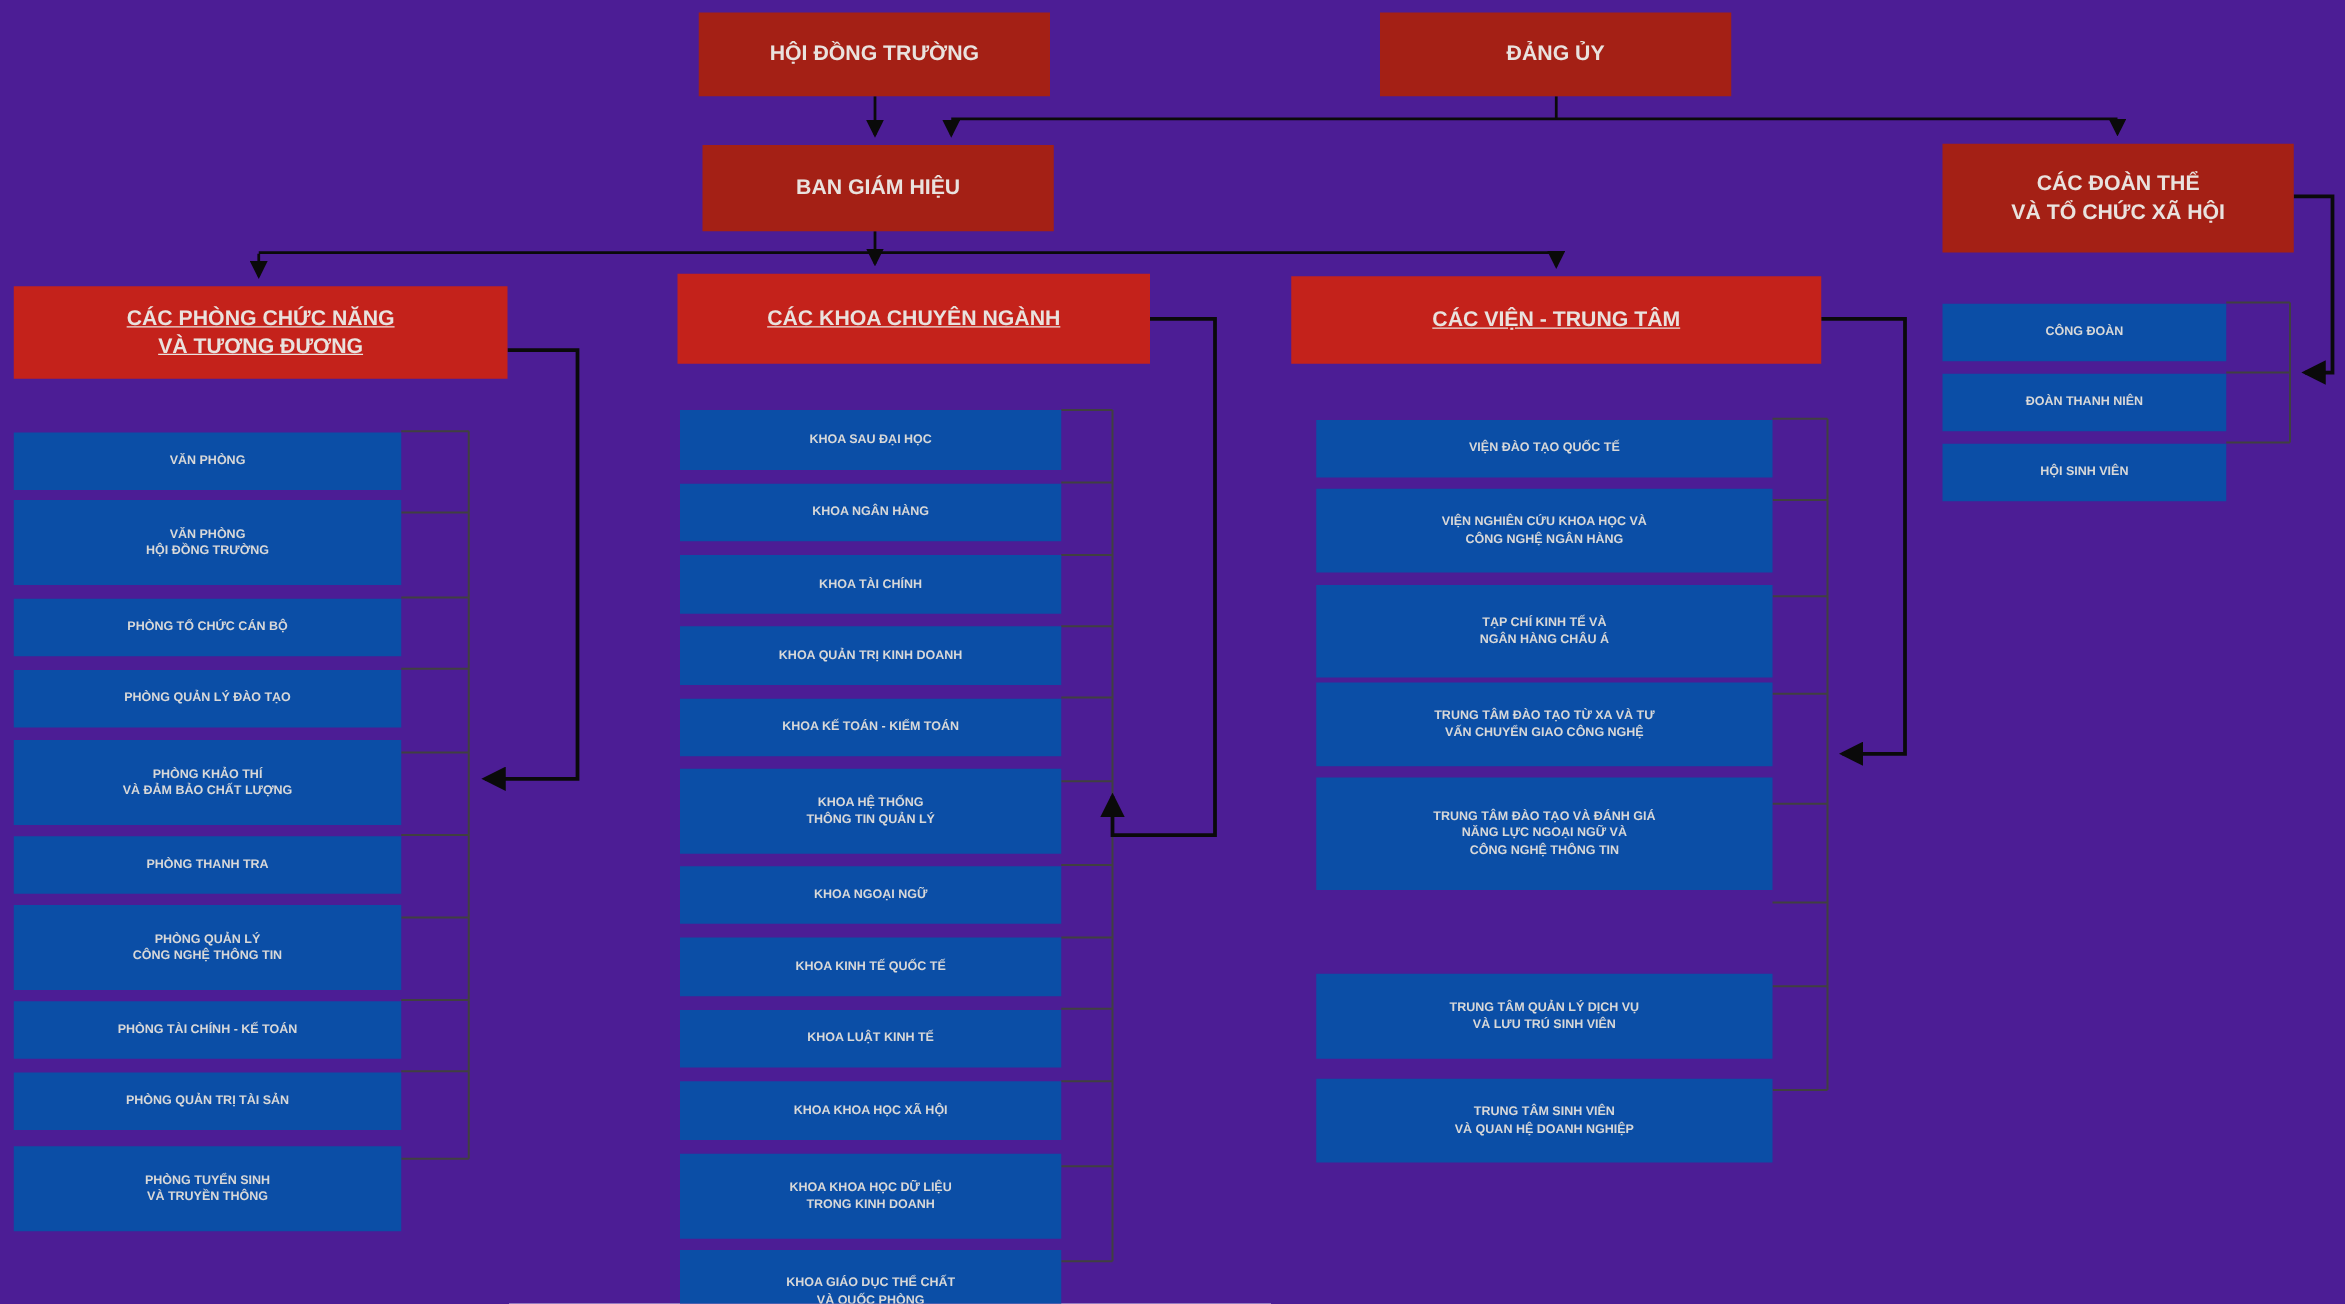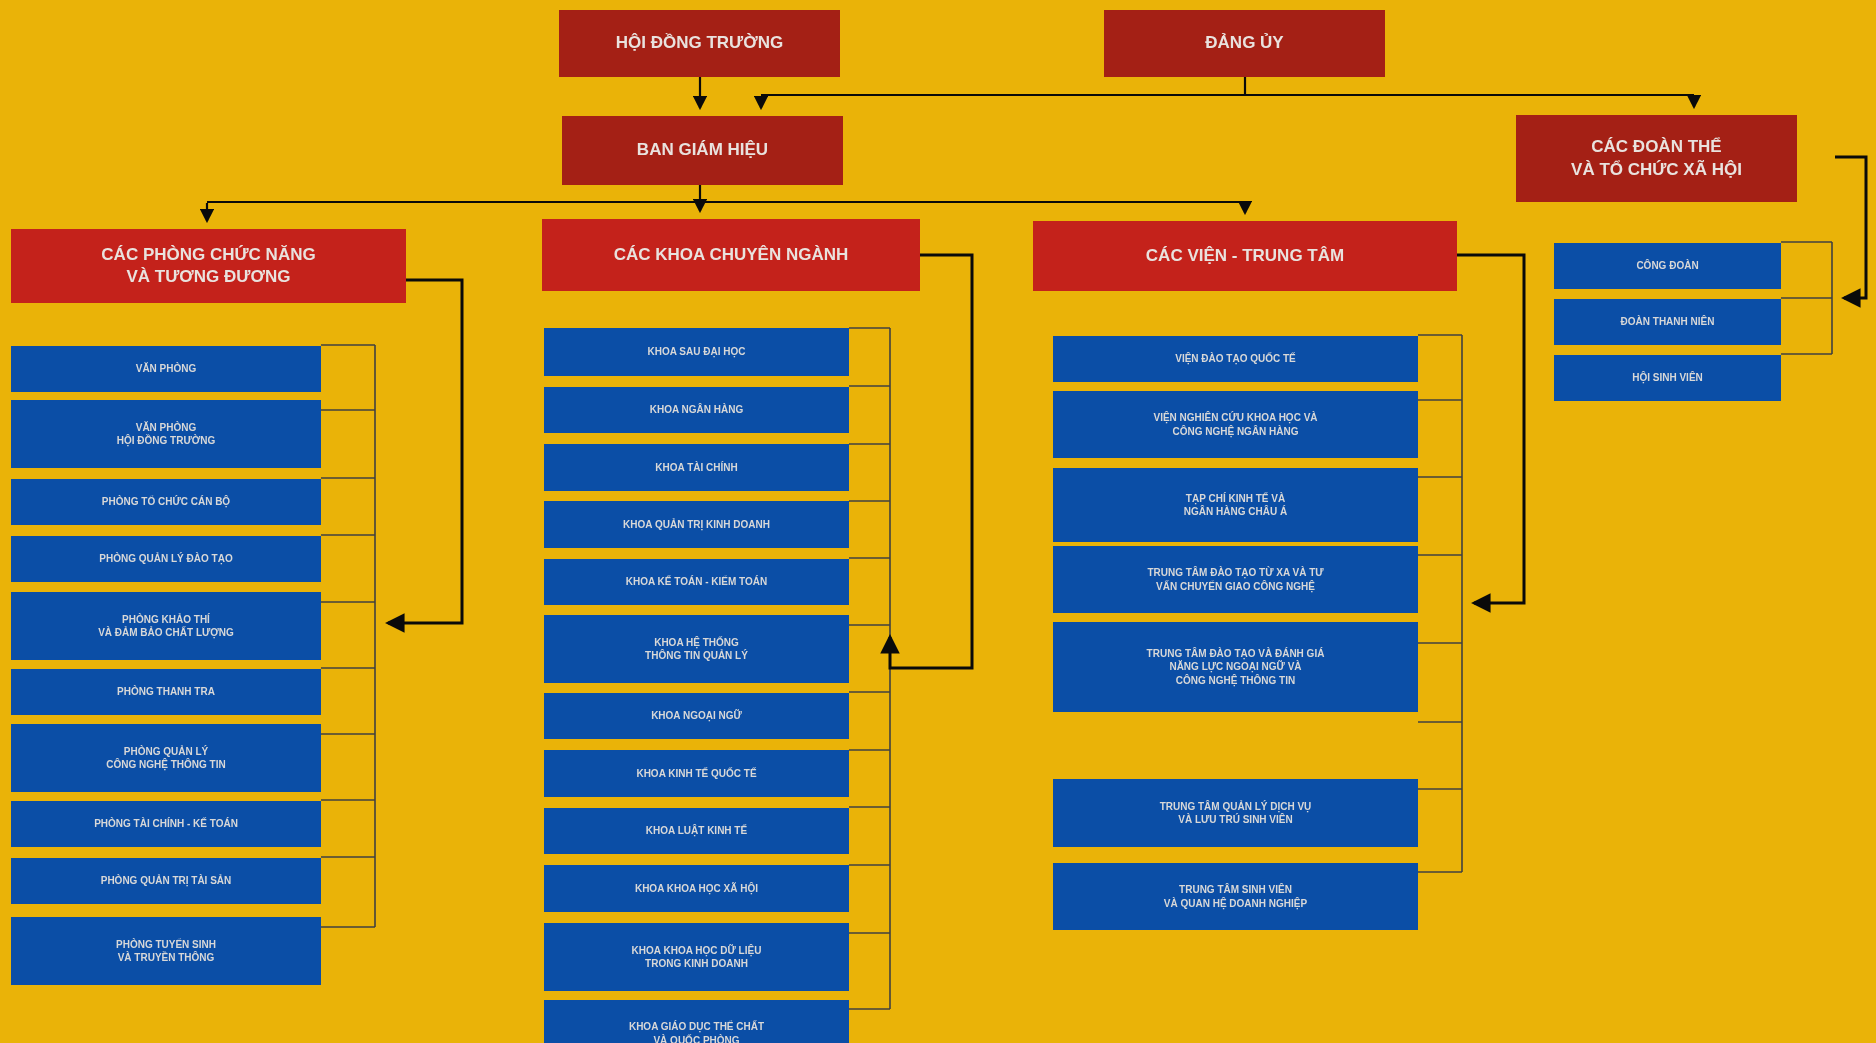--- a/index.html
+++ b/index.html
@@ -1,27 +1,27 @@
 <!DOCTYPE html>
 <html><head>
 <meta charset="utf-8">
 <style>
   html,body{margin:0;padding:0;background:#ffffff;}
   #canvas{
-    position:relative;width:1876px;height:1043px;background:#eab308;
+    position:relative;width:1876px;height:1043px;background:#4c1d95;
     font-family:"Liberation Sans","DejaVu Sans",sans-serif;overflow:hidden;
   }
   #wires{position:absolute;left:0;top:0;z-index:1;}
   .box{
     position:absolute;z-index:2;display:flex;align-items:center;justify-content:center;
     text-align:center;font-weight:bold;white-space:pre-line;line-height:1.32;
     box-sizing:border-box;padding:2px 6px;
   }
   .dark-red{background:#A42015;color:#E9E2DE;font-size:17px;}
-  .red{background:#C4221B;color:#E9E2DE;font-size:17px;}
+  .red{background:#C4221B;color:#E9E2DE;font-size:17px;text-decoration:underline;}
   .blue{background:#0B4EA6;color:#D8D8D8;font-size:10px;margin-top:24px;}
   .hdr{font-size:17px;}
 </style>
 </head>
 <body>
 
 <div id="canvas">
 
   <svg id="wires" width="1876" height="1043" viewBox="0 0 1876 1043">
     <defs>
@@ -91,21 +91,21 @@
       <path d="M406 280 H462 V623 H388" marker-end="url(#arr)"></path>
       <path d="M920 255 H972 V668 H890 V637" marker-end="url(#arr)"></path>
       <path d="M1457 255 H1524 V603 H1474" marker-end="url(#arr)"></path>
       <path d="M1835 157 H1866 V298 H1844" marker-end="url(#arr)"></path>
     </g>
   </svg>
 
   <div class="box dark-red" style="left:559px;top:10px;width:281px;height:67px">HỘI ĐỒNG TRƯỜNG</div>
   <div class="box dark-red" style="left:1104px;top:10px;width:281px;height:67px">ĐẢNG ỦY</div>
   <div class="box dark-red" style="left:562px;top:116px;width:281px;height:69px">BAN GIÁM HIỆU</div>
-  <div class="box dark-red" style="left:1516px;top:115px;width:281px;height:87px">CÁC ĐOÀN THỂ
+  <div class="box dark-red" style="left:1554px;top:115px;width:281px;height:87px">CÁC ĐOÀN THỂ
 VÀ TỔ CHỨC XÃ HỘI</div>
 
   <div class="box blue" style="left:1554px;top:219px;width:227px;height:46px">CÔNG ĐOÀN</div>
   <div class="box blue" style="left:1554px;top:275px;width:227px;height:46px">ĐOÀN THANH NIÊN</div>
   <div class="box blue" style="left:1554px;top:331px;width:227px;height:46px">HỘI SINH VIÊN</div>
 
   <div class="box red hdr" style="left:11px;top:229px;width:395px;height:74px">CÁC PHÒNG CHỨC NĂNG
 VÀ TƯƠNG ĐƯƠNG</div>
   <div class="box blue" style="left:11px;top:322px;width:310px;height:46px">VĂN PHÒNG</div>
   <div class="box blue" style="left:11px;top:376px;width:310px;height:68px">VĂN PHÒNG

